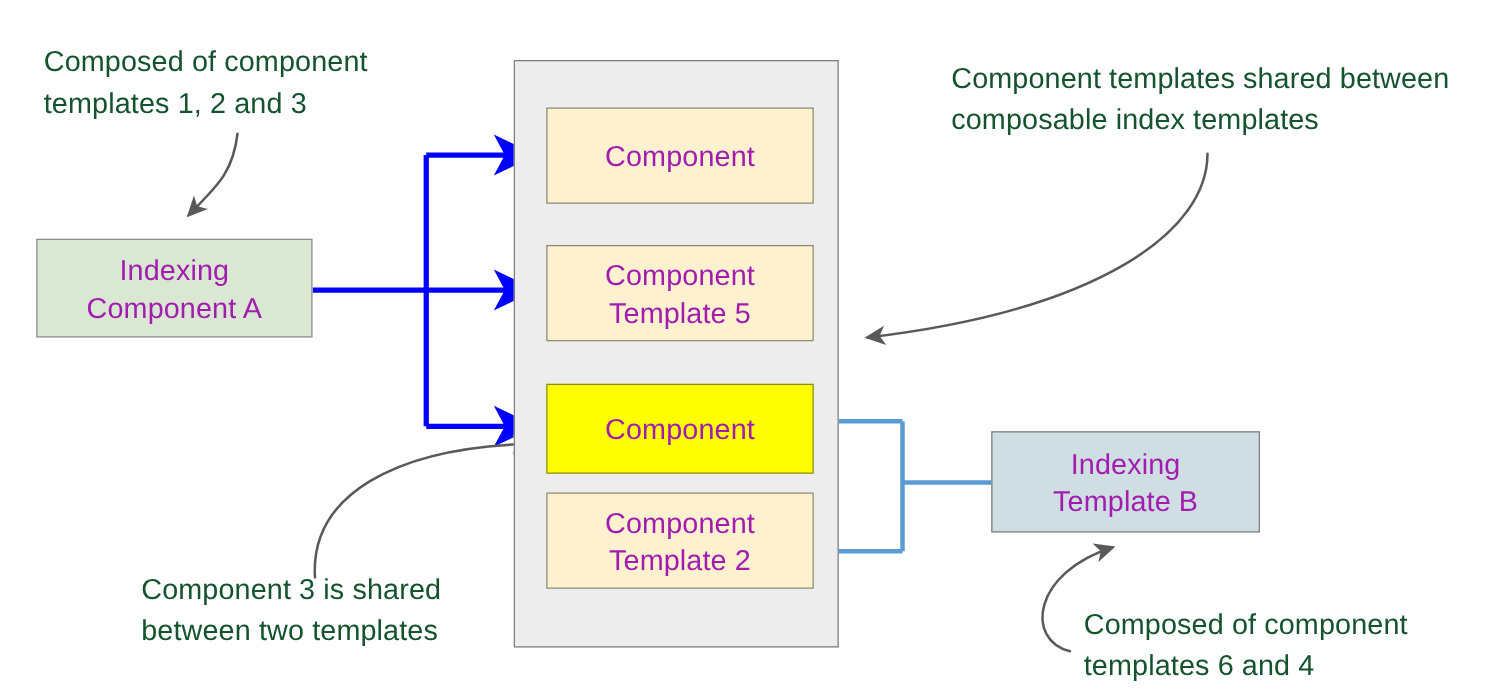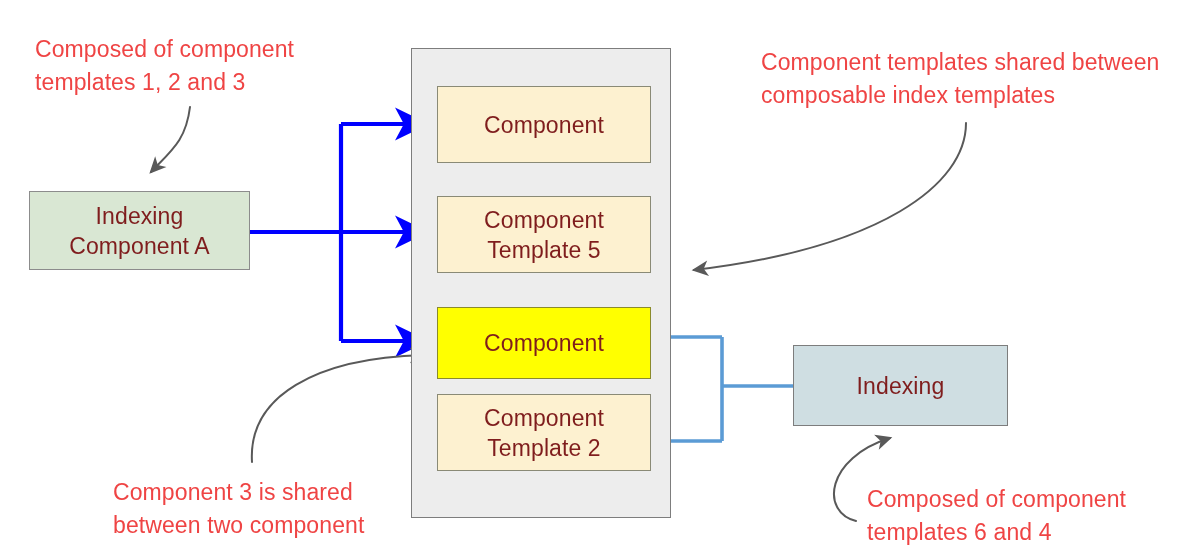--- a/index.html
+++ b/index.html
@@ -21,21 +21,21 @@
     width: 1202px;
     height: 556px;
   }
   .node {
     position: absolute;
     box-sizing: border-box;
     display: flex;
     flex-direction: column;
     align-items: center;
     justify-content: center;
-    color: #7f1d1d;
+    color: #a21caf;
     font-size: 23px;
     line-height: 30px;
     letter-spacing: 0.1px;
   }
   .node .line { display: block; white-space: nowrap; }
 
   .group-box {
     position: absolute;
     box-sizing: border-box;
     background: #ededed;
@@ -56,30 +56,30 @@
     background: #fdf1d0;
     border: 1.6px solid #8a8a76;
   }
   .box-ct1 { top: 86px;  height: 77px; }
   .box-ct2 { top: 196px; height: 77px; }
   .box-ct3 { top: 307px; height: 72px; background: #ffff00; border-color: #8a8a2c; }
   .box-ct4 { top: 394px; height: 77px; }
 
   .annot {
     position: absolute;
-    color: #ef4444;
+    color: #14532d;
     font-size: 23px;
     line-height: 33px;
     white-space: nowrap;
     letter-spacing: 0.1px;
   }
   .annot .line { display: block; }
   .annot-tl { left: 35px;  top: 33px; }
   .annot-tr { left: 761px; top: 46px; }
-  .annot-bl { left: 113px; top: 476px; }
+  .annot-bl { left: 113px; top: 455px; }
   .annot-br { left: 867px; top: 483px; }
 </style>
 </head>
 <body>
 
 <div id="canvas">
 
   <svg id="vector-layer" viewBox="0 0 1202 556" xmlns="http://www.w3.org/2000/svg">
     <defs>
       <marker id="arrow-blue" markerWidth="9" markerHeight="9" refX="7.4" refY="4.5" orient="auto" markerUnits="strokeWidth">
@@ -133,35 +133,36 @@
     <span class="line">Component</span>
   </div>
 
   <div class="node box-ct box-ct4">
     <span class="line">Component</span>
     <span class="line">Template 2</span>
   </div>
 
   <div class="node box-indexing-b">
     <span class="line">Indexing</span>
+    <span class="line">Template B</span>
   </div>
 
   <div class="annot annot-tl">
     <span class="line">Composed of component</span>
     <span class="line">templates 1, 2 and 3</span>
   </div>
 
   <div class="annot annot-tr">
     <span class="line">Component templates shared between</span>
     <span class="line">composable index templates</span>
   </div>
 
   <div class="annot annot-bl">
     <span class="line">Component 3 is shared</span>
-    <span class="line">between two component</span>
+    <span class="line">between two templates</span>
   </div>
 
   <div class="annot annot-br">
     <span class="line">Composed of component</span>
     <span class="line">templates 6 and 4</span>
   </div>
 
 </div>
 
 </body></html>

